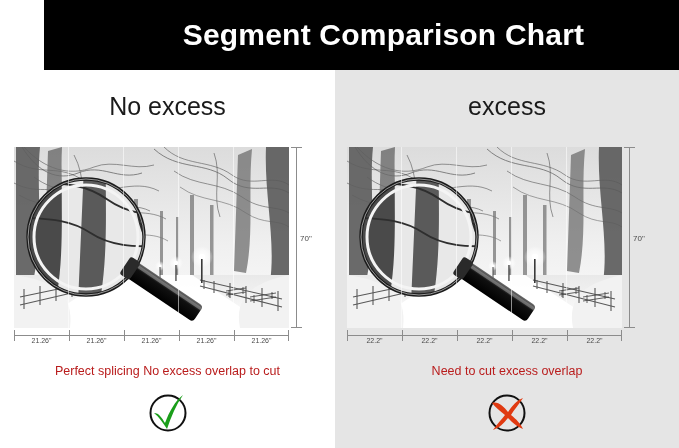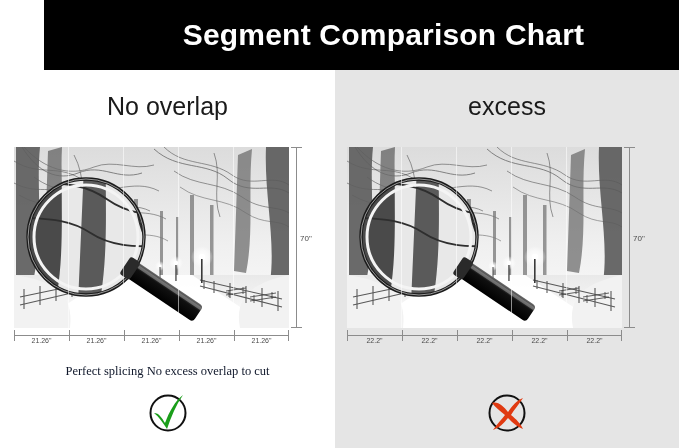--- a/index.html
+++ b/index.html
@@ -162,22 +162,22 @@
     font-family: "Liberation Sans", sans-serif;
     white-space: nowrap;
   }
   
   .caption {
     position: absolute;
     top: 294px;
     left: 0; right: 0;
     text-align: center;
     font-size: 12.5px;
-    color: #0f172a;
-    font-family: Liberation Serif, serif;
+    color: #b91c1c;
+    font-family: Liberation Sans, sans-serif;
   }
   
   .verdict {
     position: absolute;
     top: 320px;
     left: 0; right: 0;
     display: flex;
     justify-content: center;
   }
   .verdict svg { display: block; }
@@ -188,21 +188,21 @@
 <div id="root">
 
   <div class="banner">
     <div class="banner-title">Segment Comparison Chart</div>
   </div>
 
   <div class="panels">
 
     <div class="panel panel-left">
 
-      <div class="panel-heading">No overlap</div>
+      <div class="panel-heading">No excess</div>
 
       <div class="figure">
 
         <div class="photo-wrap">
           <svg width="275" height="181" viewBox="0 0 275 181">
             <defs>
               <linearGradient id="skyL" x1="0" y1="0" x2="0" y2="1">
                 <stop offset="0%" stop-color="#dcdcdc"></stop>
                 <stop offset="55%" stop-color="#f0f0f0"></stop>
                 <stop offset="100%" stop-color="#fbfbfb"></stop>
@@ -562,20 +562,21 @@
         </div>
 
         <div class="vruler">
           <div class="vruler-line"></div>
           <div class="vcap vcap-top"></div>
           <div class="vcap vcap-bottom"></div>
           <div class="vlabel">70"</div>
         </div>
       </div>
 
+      <div class="caption">Need to cut excess overlap</div>
 
       <div class="verdict">
         <svg width="46" height="46" viewBox="0 0 46 46">
           <circle cx="23" cy="23" r="17.5" fill="none" stroke="#111111" stroke-width="2"></circle>
           <path d="M8 13 C14 11 20 17 24 22 C28 16 33 10 39 8 C35 14 30 20 27 25 C32 29 37 34 39 39 C33 37 28 32 24 28 C20 33 15 38 9 40 C13 34 18 29 21 25 C16 21 11 17 8 13 Z" fill="#e03a11"></path>
         </svg>
       </div>
     </div>
 
   </div>

